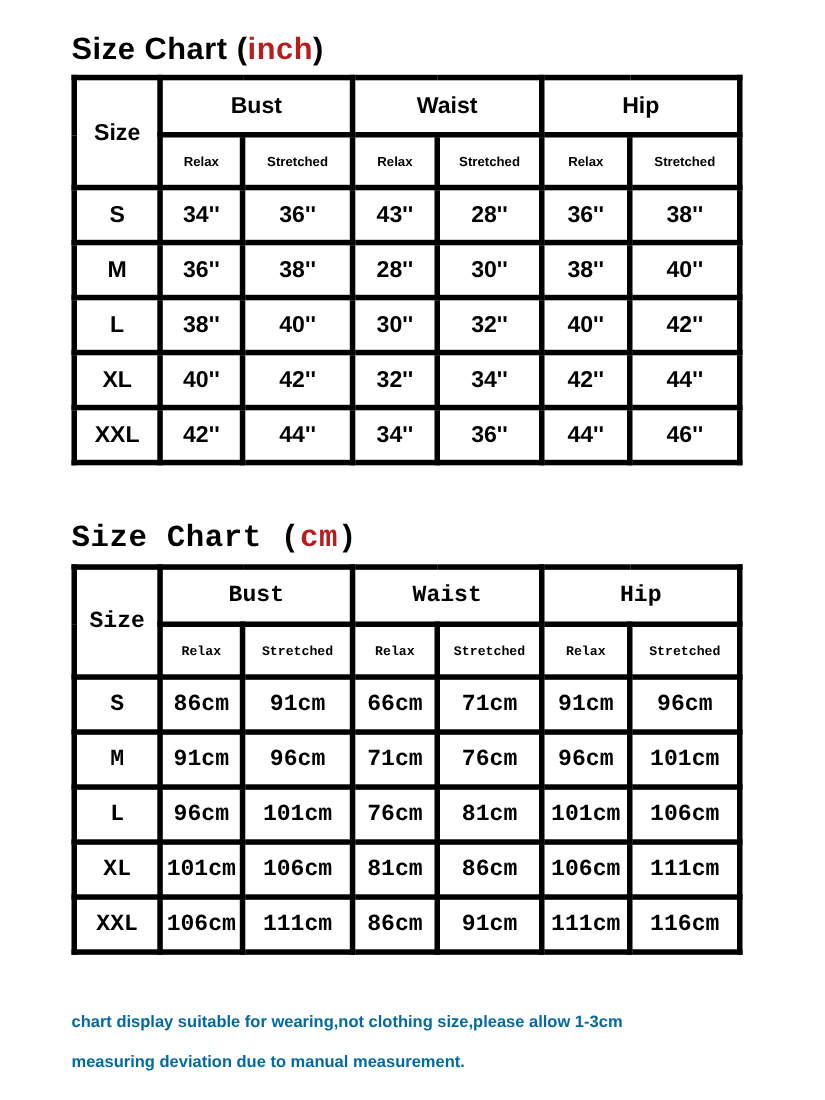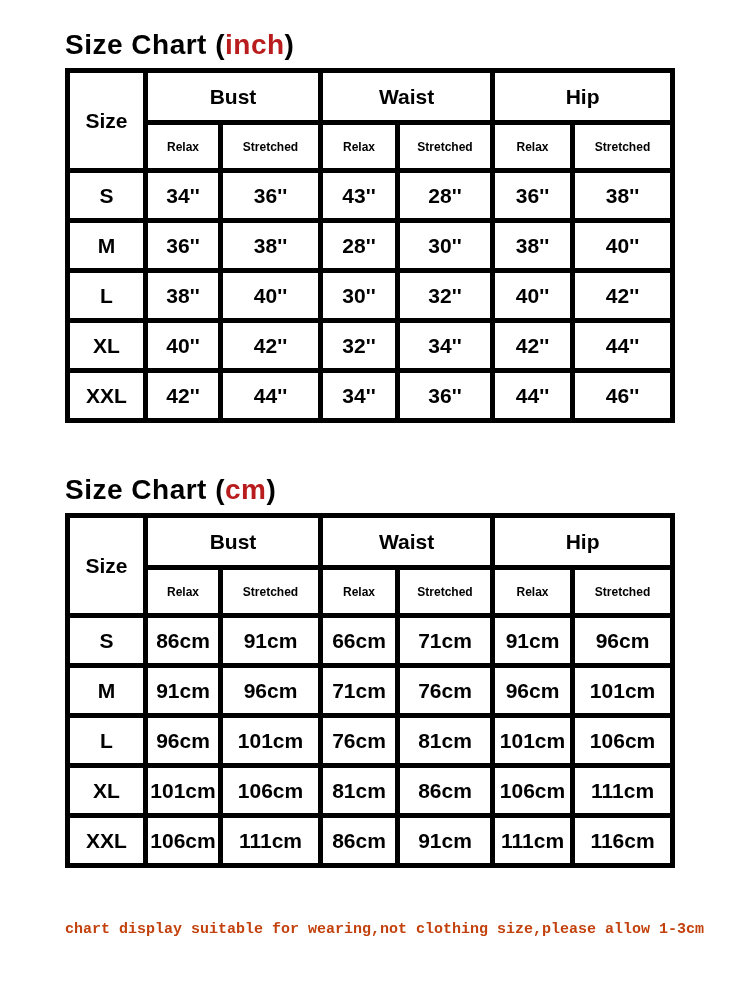--- a/index.html
+++ b/index.html
@@ -46,27 +46,26 @@
   .col-relax1 { width: 75px;  }
   .col-str1   { width: 100px; }
   .col-relax2 { width: 77px;  }
   .col-str2   { width: 95px;  }
   .col-relax3 { width: 80px;  }
   .col-str3   { width: 100px; }
   .r-group { height: 52px; }
   .r-sub   { height: 48px; }
   .r-data  { height: 50px; }
   .r-sub td { font-size: 12px; }
-  .section-cm { margin-top: 52px; }
+  .section-cm { margin-top: 52px; font-family: Liberation Mono, monospace; }
   .footer-note {
     margin-top: 44px;
     font-size: 15px;
     line-height: 36px;
-    color: #c2410c;
-    font-family: Liberation Mono, monospace;
+    color: #0369a1;
   }
 </style>
 </head>
 <body>
 
 <div class="sheet">
 
   <div class="section-inch">
     <h2 class="chart-title"><span>Size Chart (</span><span class="unit">inch</span><span>)</span></h2>
 
@@ -216,15 +215,16 @@
           <td>91cm</td>
           <td>111cm</td>
           <td>116cm</td>
         </tr>
       </tbody>
     </table>
   </div>
 
   <div class="footer-note">
     <div>chart display suitable for wearing,not clothing size,please allow 1-3cm</div>
+    <div>measuring deviation due to manual measurement.</div>
   </div>
 
 </div>
 
 </body></html>

